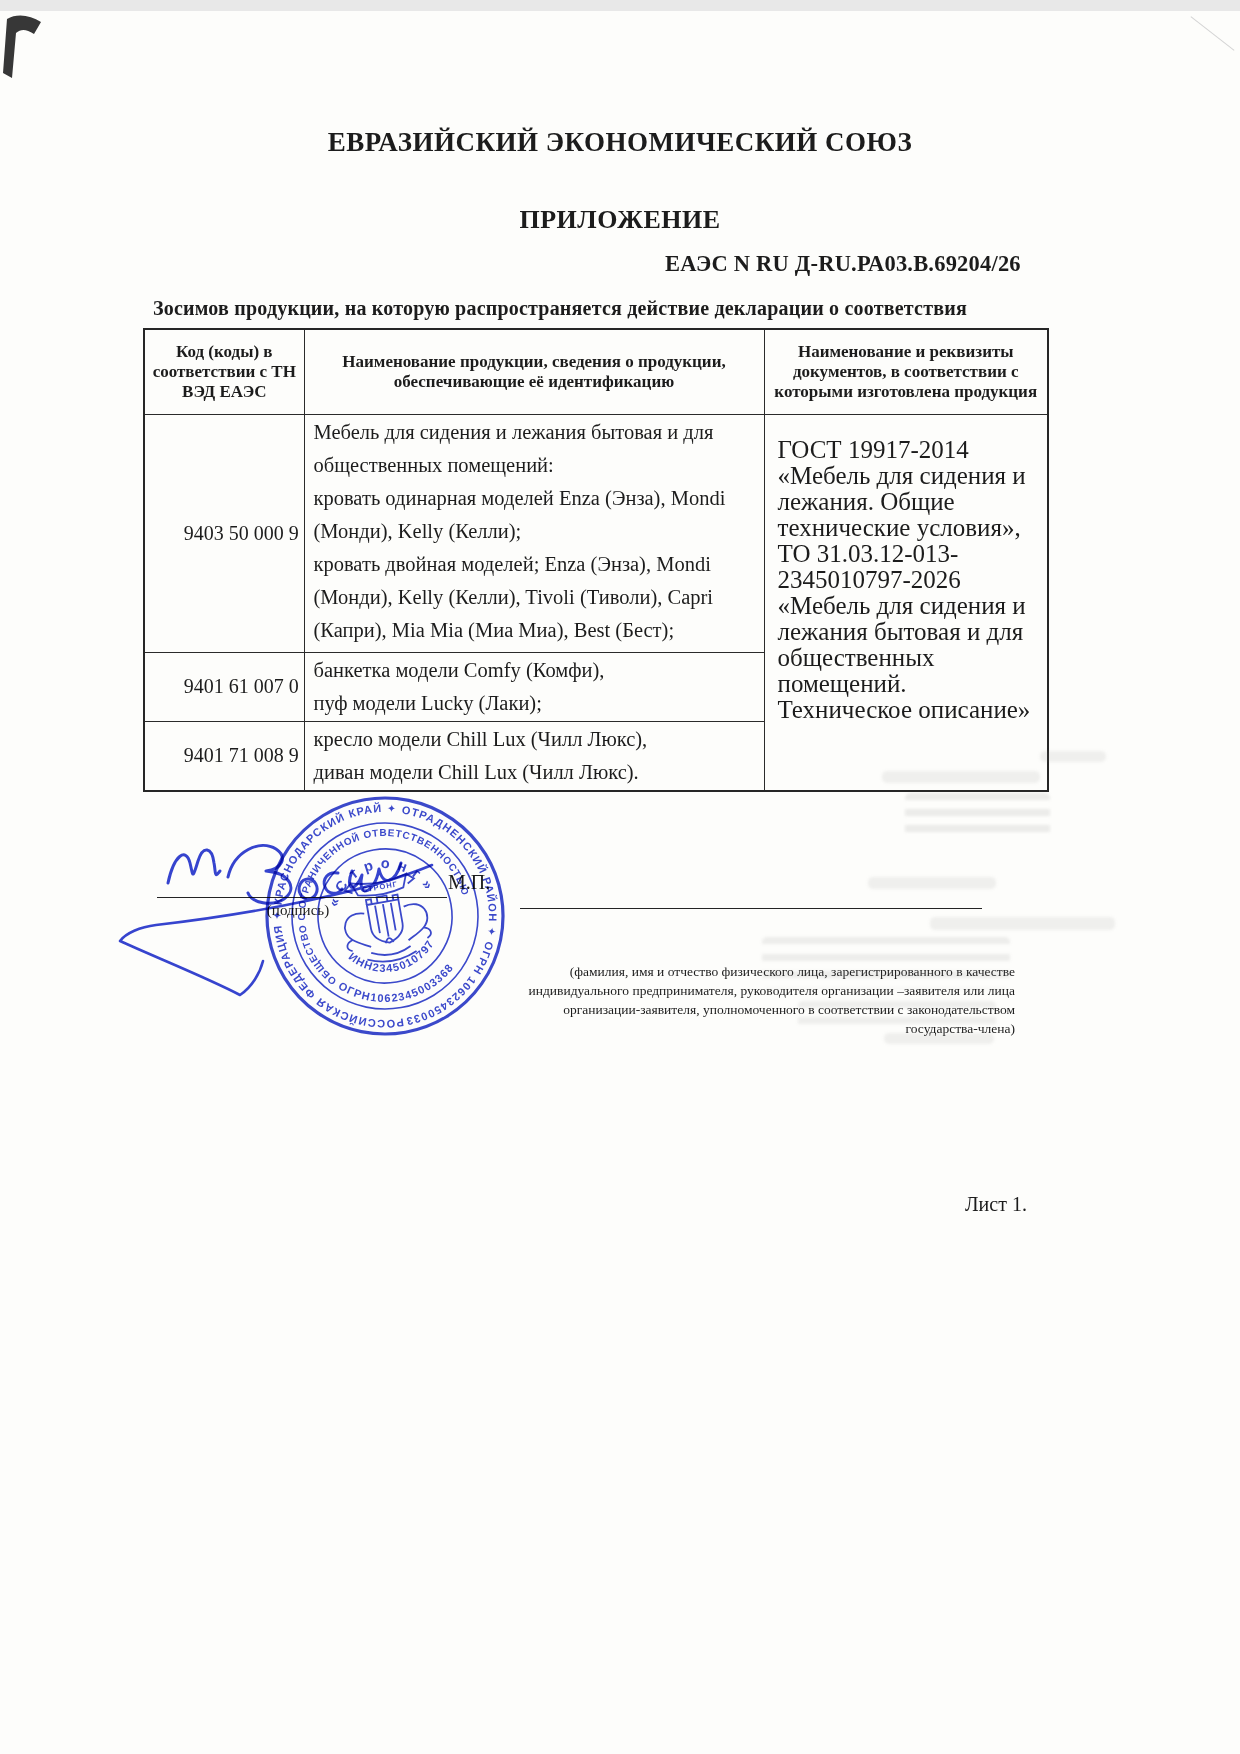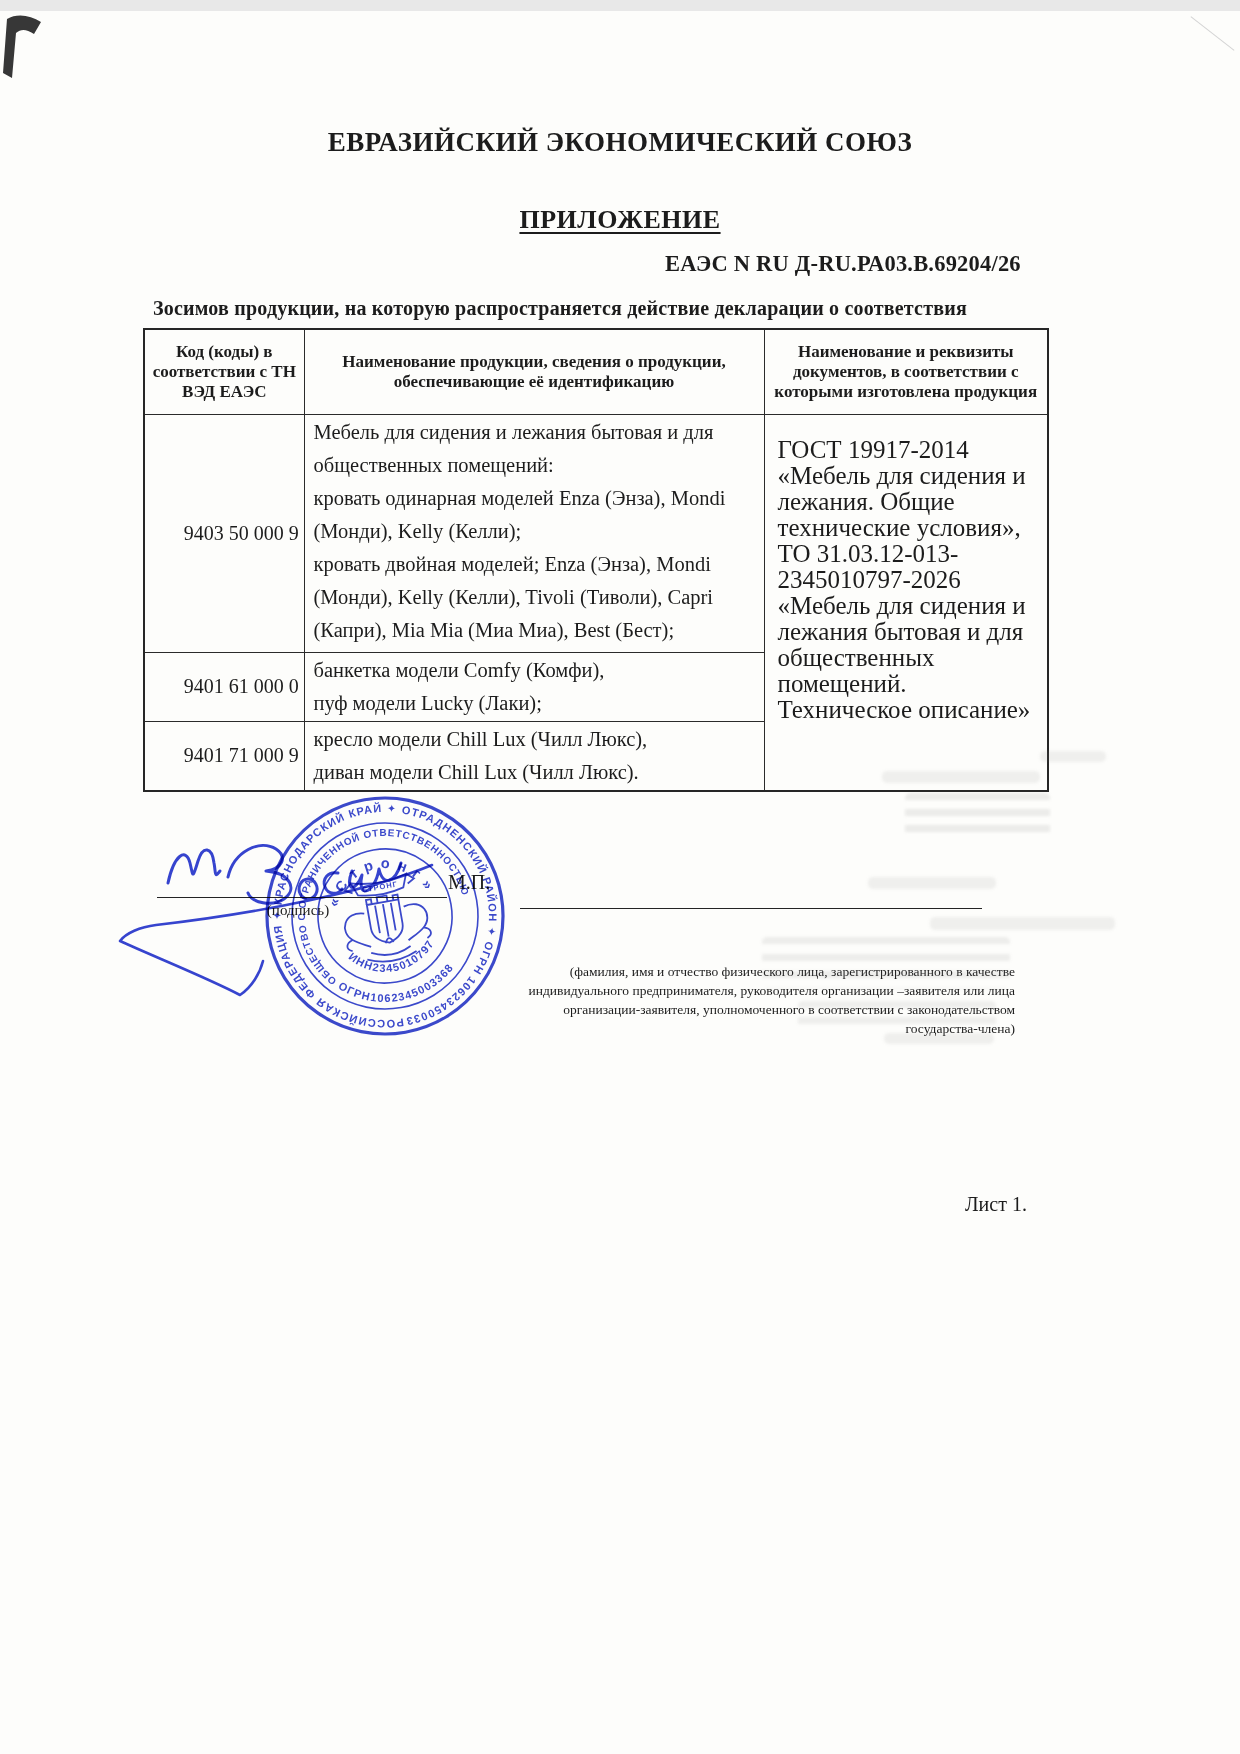--- a/index.html
+++ b/index.html
@@ -9,21 +9,21 @@
     font-family:"Liberation Serif","DejaVu Serif",serif;color:#1c1c1c;
   }
   *{box-sizing:border-box;}
   .union-title{
     position:absolute;top:116px;left:0;width:100%;text-align:center;
     font-size:27px;font-weight:bold;letter-spacing:.5px;
   }
   .appendix-title{
     position:absolute;top:194px;left:0;width:100%;text-align:center;
     font-size:26px;font-weight:bold;letter-spacing:.5px;
-    text-decoration:underline;text-underline-offset:4px;text-decoration-thickness:1.5px;
+    text-underline-offset:4px;text-decoration-thickness:1.5px;
   }
   .decl-prefix{position:absolute;top:243px;left:255px;font-size:21px;font-weight:bold;letter-spacing:.3px;}
   .decl-number{position:absolute;top:240px;left:665px;font-size:22.5px;font-weight:bold;letter-spacing:.2px;}
   .list-title{position:absolute;top:286px;left:153px;font-size:20px;font-weight:bold;letter-spacing:.2px;}
 
   table.products{
     position:absolute;left:143px;top:317px;width:904px;
     border-collapse:collapse;table-layout:fixed;
     border:2.2px solid #262626;
   }
@@ -104,26 +104,26 @@
     </thead>
     <tbody>
       <tr class="row-1">
         <td class="code-cell">9403 50 000 9</td>
         <td class="product-cell">Мебель для сидения и лежания бытовая и для общественных помещений:
 кровать одинарная моделей Enza (Энза), Mondi (Монди), Kelly (Келли);
 кровать двойная моделей; Enza (Энза), Mondi (Монди), Kelly (Келли), Tivoli (Тиволи), Capri (Капри), Mia Mia (Миа Миа), Best (Бест);</td>
         <td class="documents-cell" rowspan="3">ГОСТ 19917-2014 «Мебель для сидения и лежания. Общие технические условия», ТО 31.03.12-013-2345010797-2026 «Мебель для сидения и лежания бытовая и для общественных помещений. Техническое описание»</td>
       </tr>
       <tr class="row-2">
-        <td class="code-cell">9401 61 000 0</td>
+        <td class="code-cell">9401 61 007 0</td>
         <td class="product-cell">банкетка модели Comfy (Комфи),
 пуф модели Lucky (Лаки);</td>
       </tr>
       <tr class="row-3">
-        <td class="code-cell">9401 71 000 9</td>
+        <td class="code-cell">9401 71 008 9</td>
         <td class="product-cell">кресло модели Chill Lux (Чилл Люкс),
 диван модели Chill Lux (Чилл Люкс).</td>
       </tr>
     </tbody>
   </table>
 
   <div class="sig-line"></div>
   <div class="sig-caption">(подпись)</div>
   <div class="mp-abbr">М.П.</div>
   <div class="name-underline"></div>

